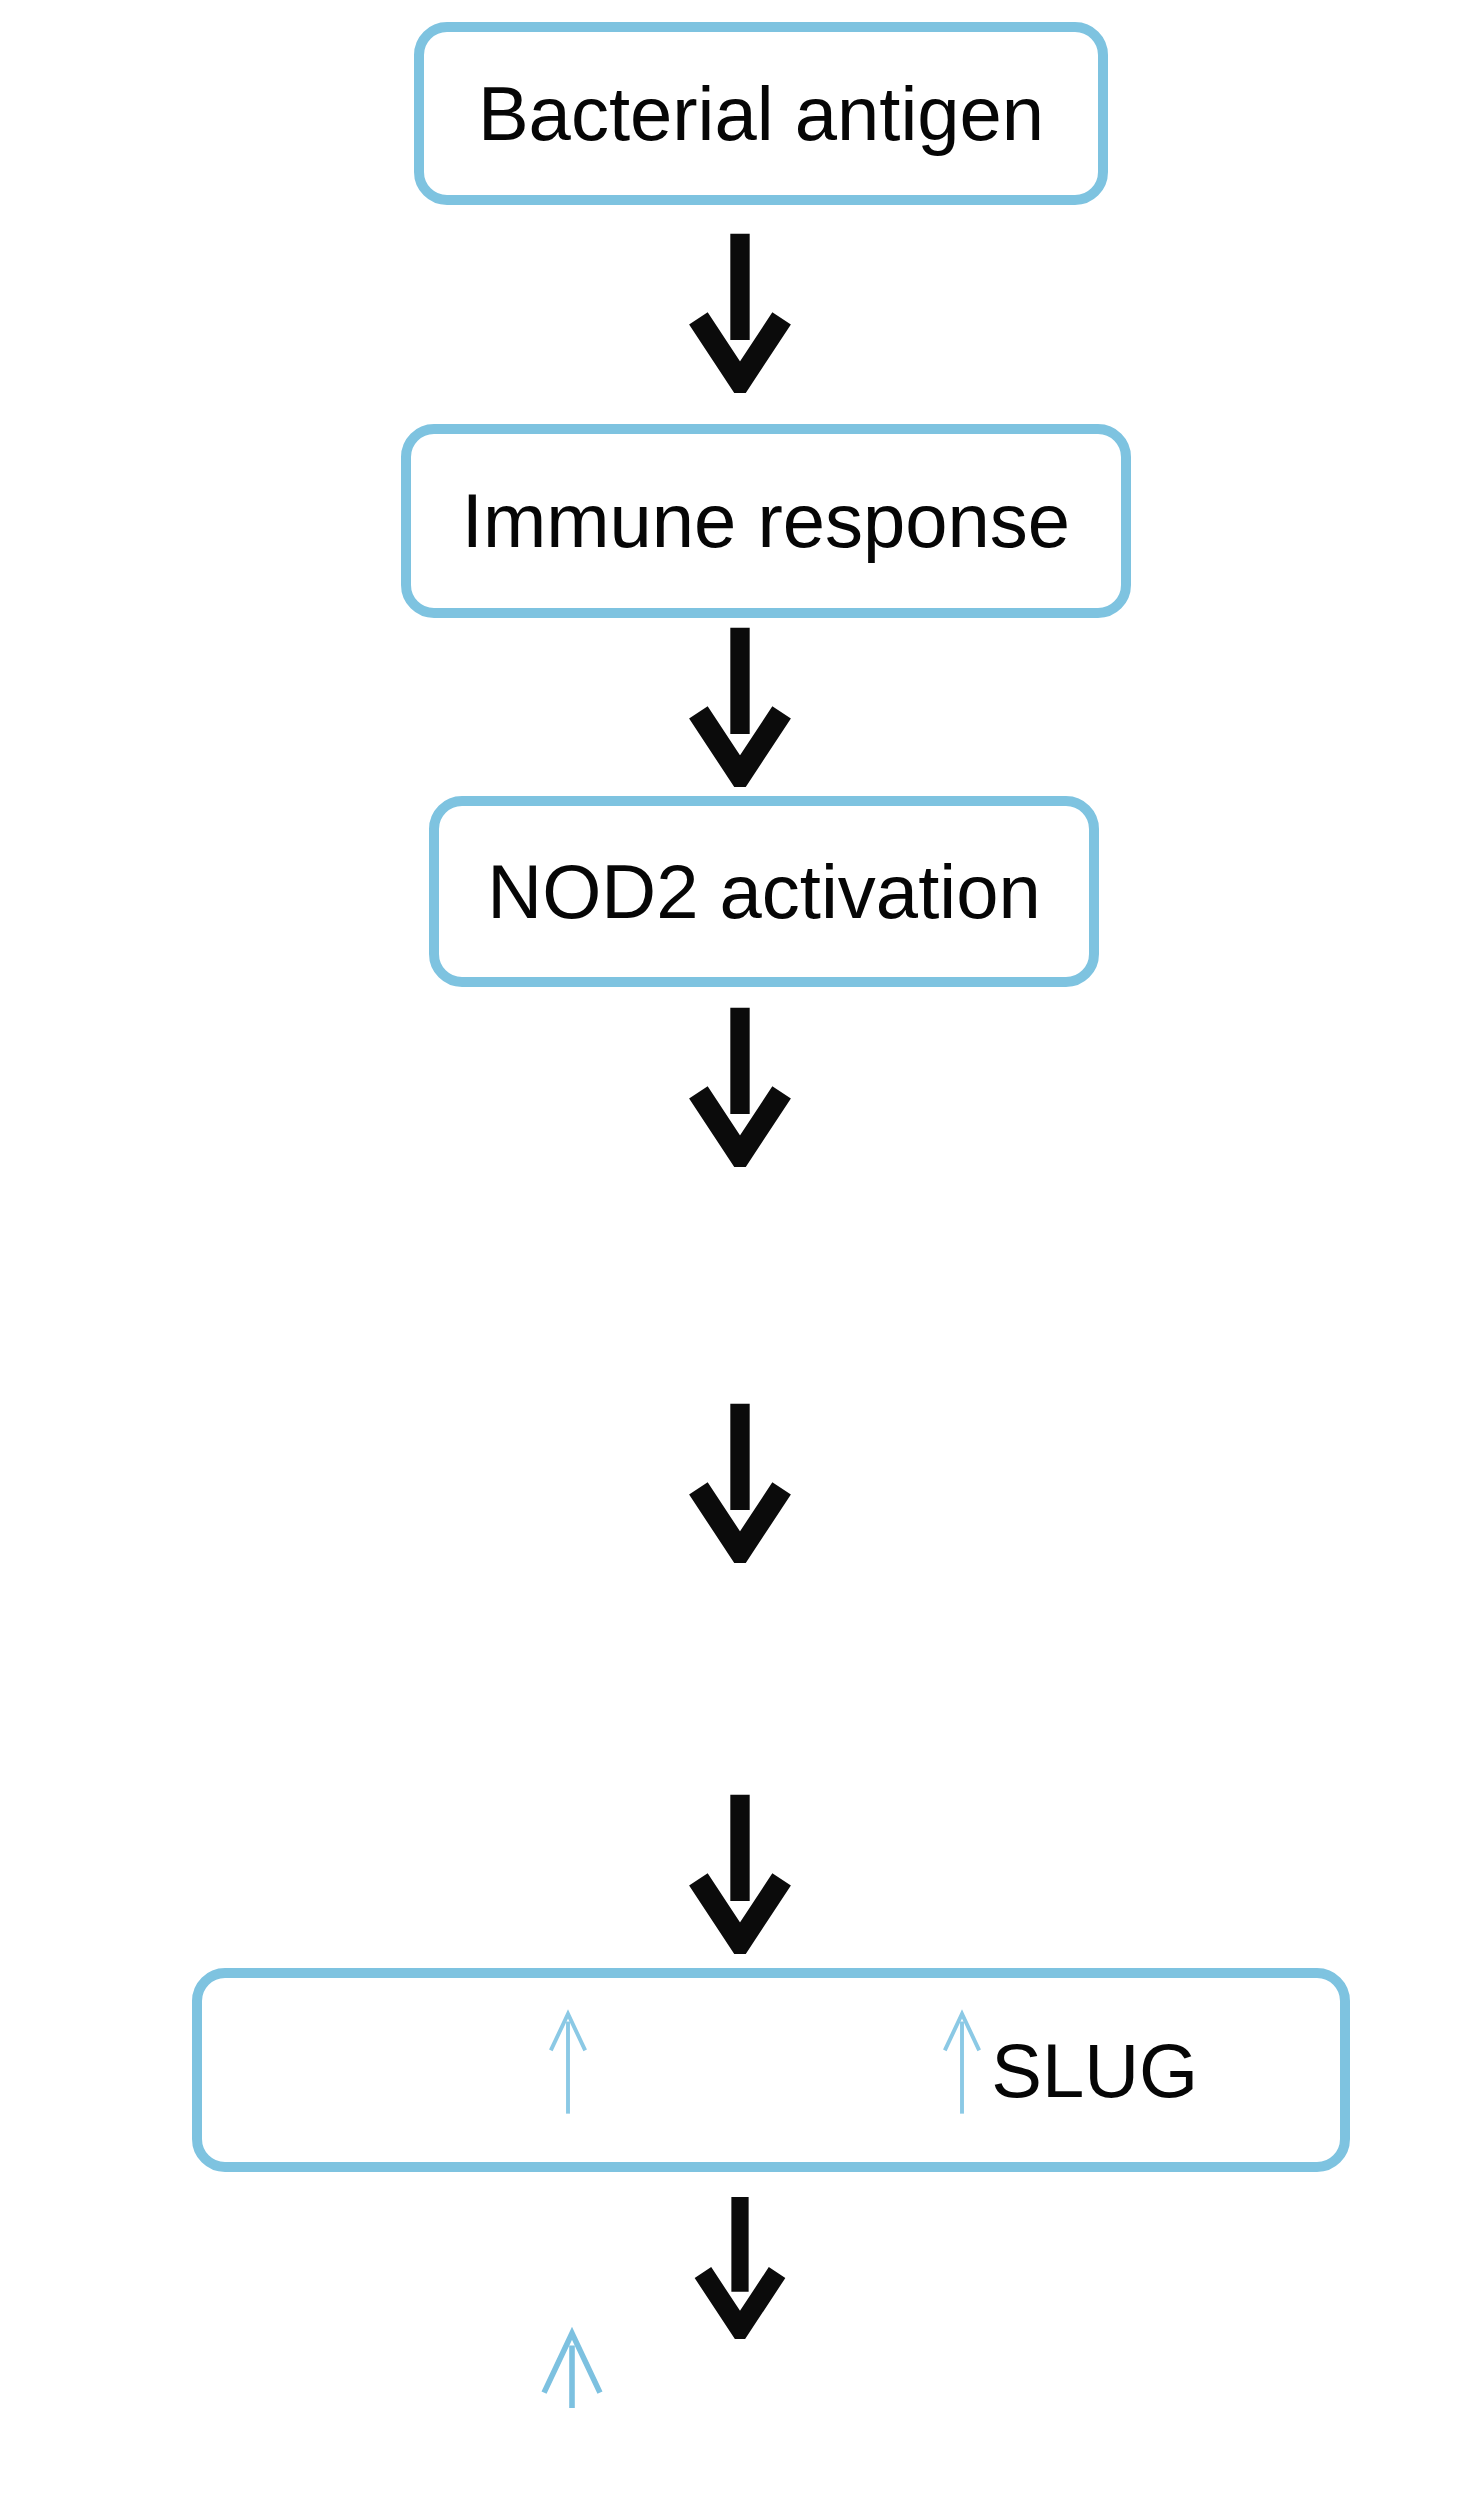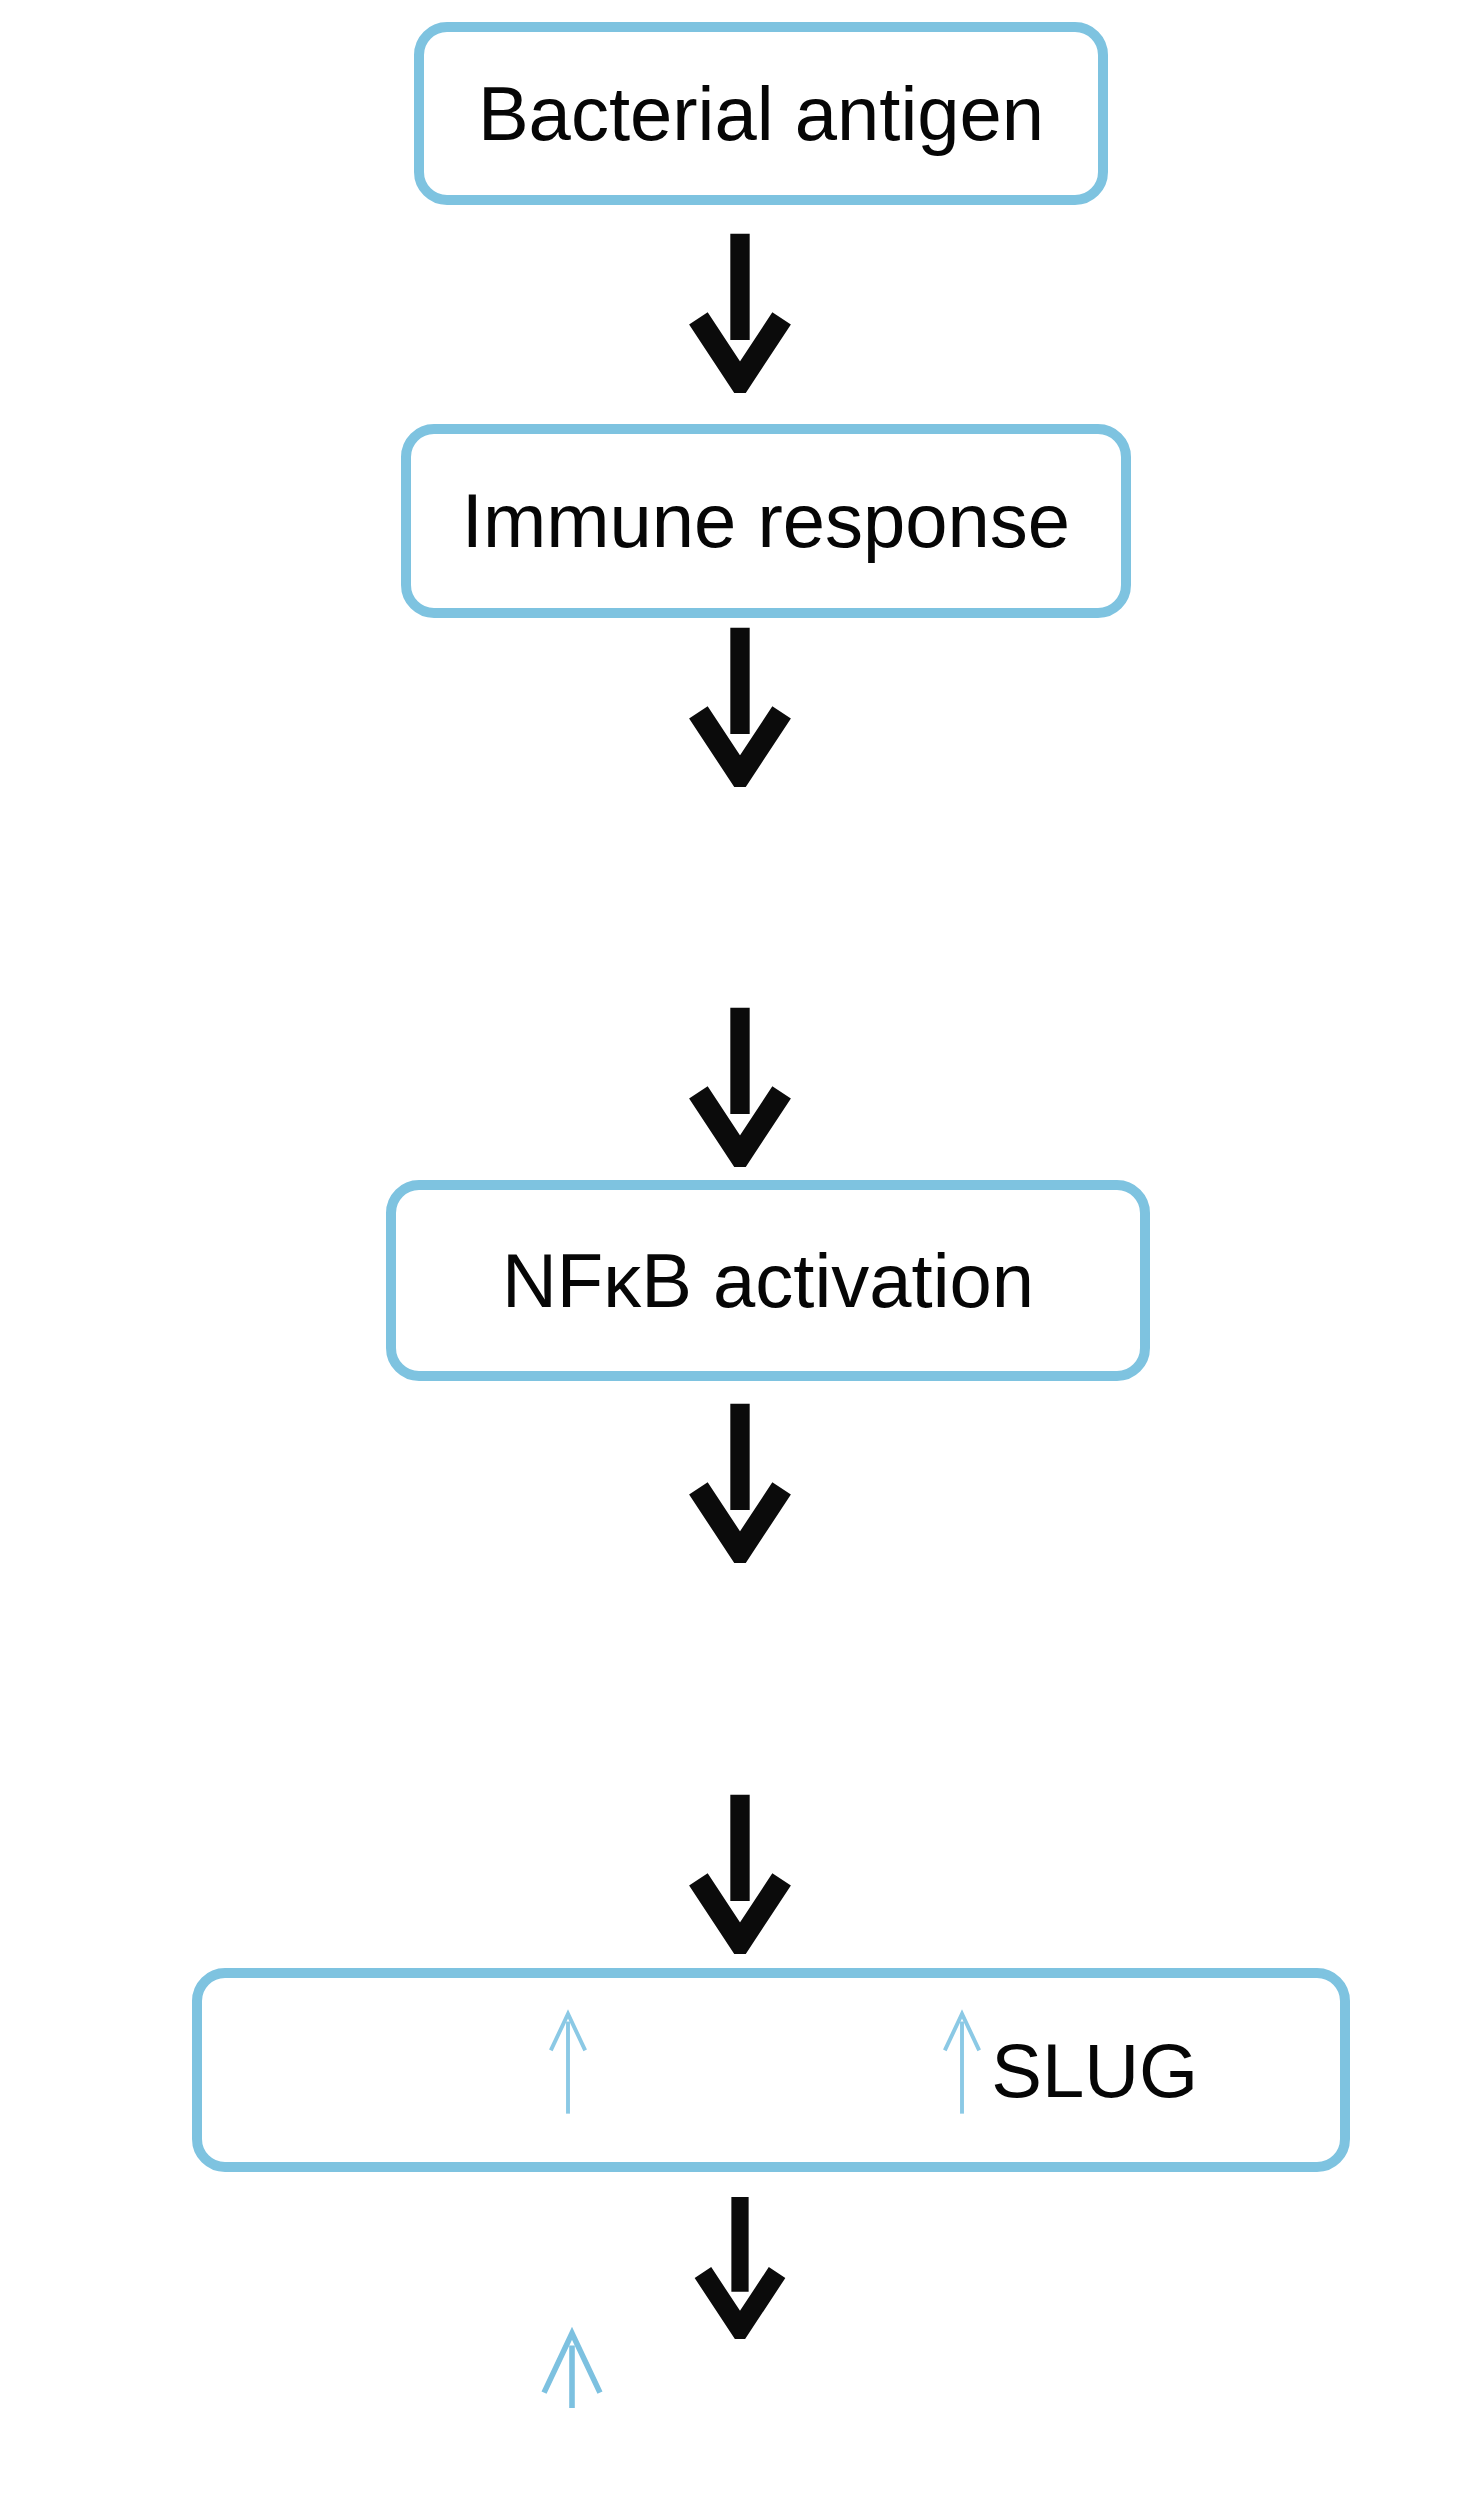--- a/index.html
+++ b/index.html
@@ -55,28 +55,28 @@
     </svg>
 
   <div class="node simple" style="left:401px;top:424px;width:730px;height:194px">
     <span class="label">Immune response</span>
   </div>
 
   <svg class="abs stroke-black" style="left:686px;top:622px" width="108" height="165" viewBox="0 0 150 230">
       <use href="#sym-down-arrow"></use>
     </svg>
 
+  <div class="node simple" style="left:429px;top:796px;width:670px;height:191px">
+    <span class="label">NOD2 activation</span>
+  </div>
 
   <svg class="abs stroke-black" style="left:686px;top:1002px" width="108" height="165" viewBox="0 0 150 230">
       <use href="#sym-down-arrow"></use>
     </svg>
 
-  <div class="node simple" style="left:386px;top:1180px;width:764px;height:201px">
-    <span class="label">NFκB activation</span>
-  </div>
 
   <svg class="abs stroke-black" style="left:686px;top:1398px" width="108" height="165" viewBox="0 0 150 230">
       <use href="#sym-down-arrow"></use>
     </svg>
 
 
   <svg class="abs stroke-black" style="left:686px;top:1789px" width="108" height="165" viewBox="0 0 150 230">
       <use href="#sym-down-arrow"></use>
     </svg>
 

